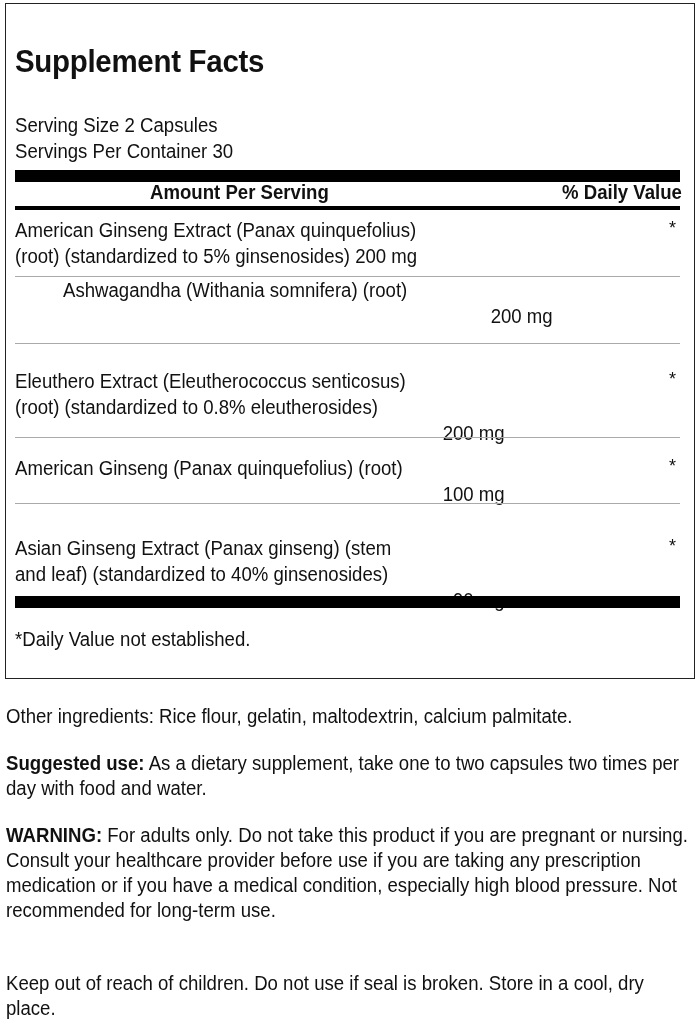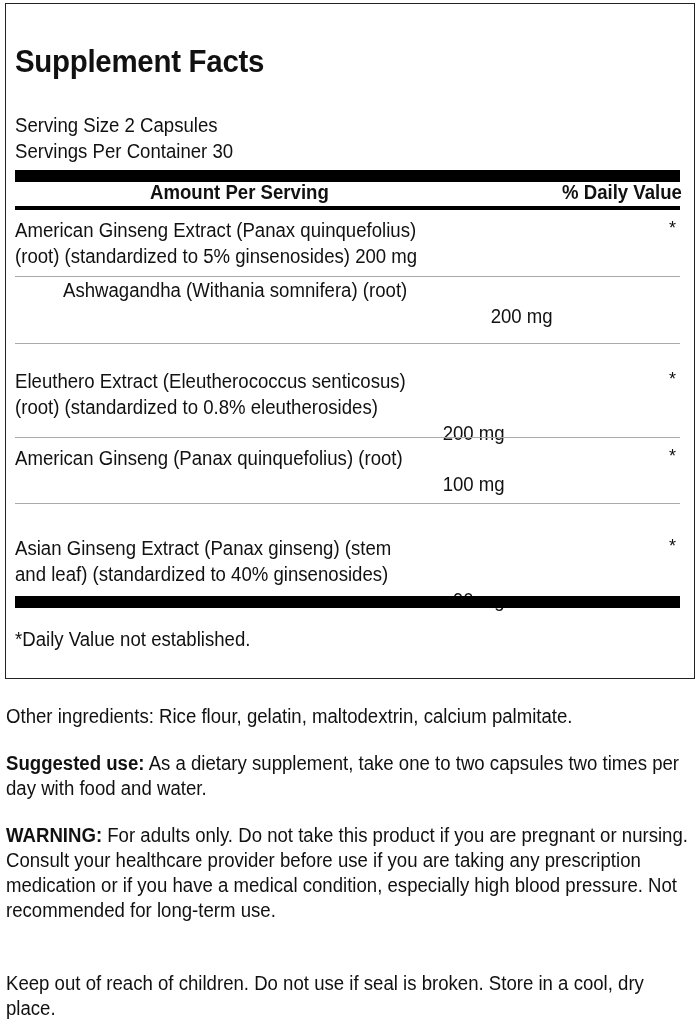--- a/index.html
+++ b/index.html
@@ -62,21 +62,21 @@
 <div class="row-sep" style="top:343px;"></div>
 
 <div class="row" style="top:368px;height:78px;">
   <div class="ing-name">Eleuthero Extract (Eleutherococcus senticosus)
 (root) (standardized to 0.8% eleutherosides)</div>
   <div class="ing-amount" style="top:52px;">200 mg</div>
   <div class="ing-dv">*</div>
 </div>
 <div class="row-sep" style="top:437px;"></div>
 
-<div class="row" style="top:445px;height:52px;">
+<div class="row" style="top:455px;height:52px;">
   <div class="ing-name">American Ginseng (Panax quinquefolius) (root)</div>
   <div class="ing-amount" style="top:26px;">100 mg</div>
   <div class="ing-dv">*</div>
 </div>
 <div class="row-sep" style="top:503px;"></div>
 
 <div class="row" style="top:511px;height:78px;margin-top:24px;">
   <div class="ing-name">Asian Ginseng Extract (Panax ginseng) (stem
 and leaf) (standardized to 40% ginsenosides)</div>
   <div class="ing-amount" style="top:52px;">90 mg</div>

